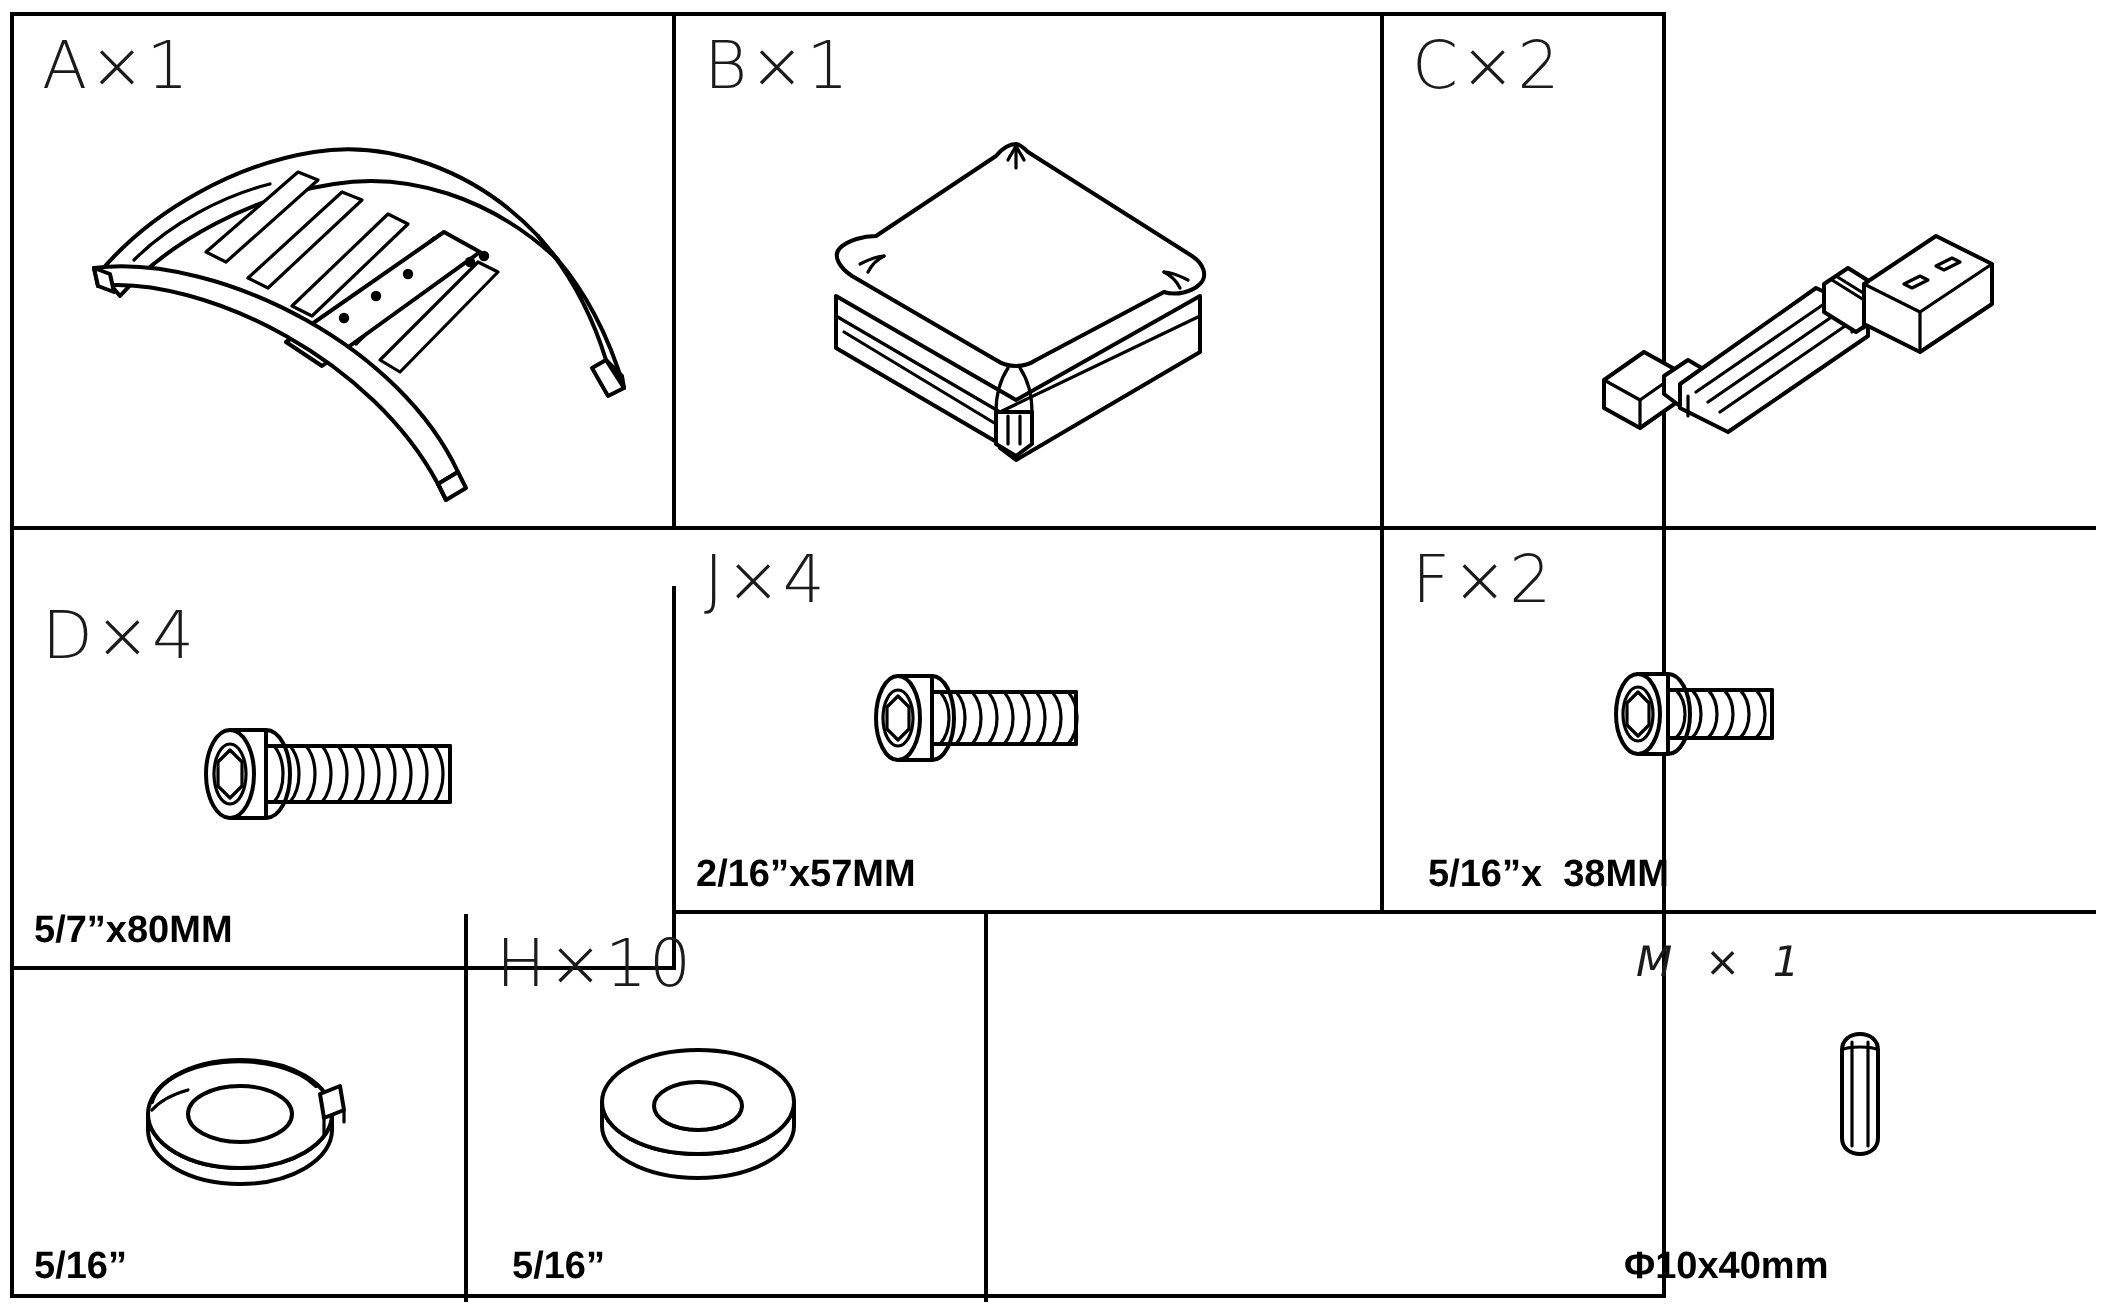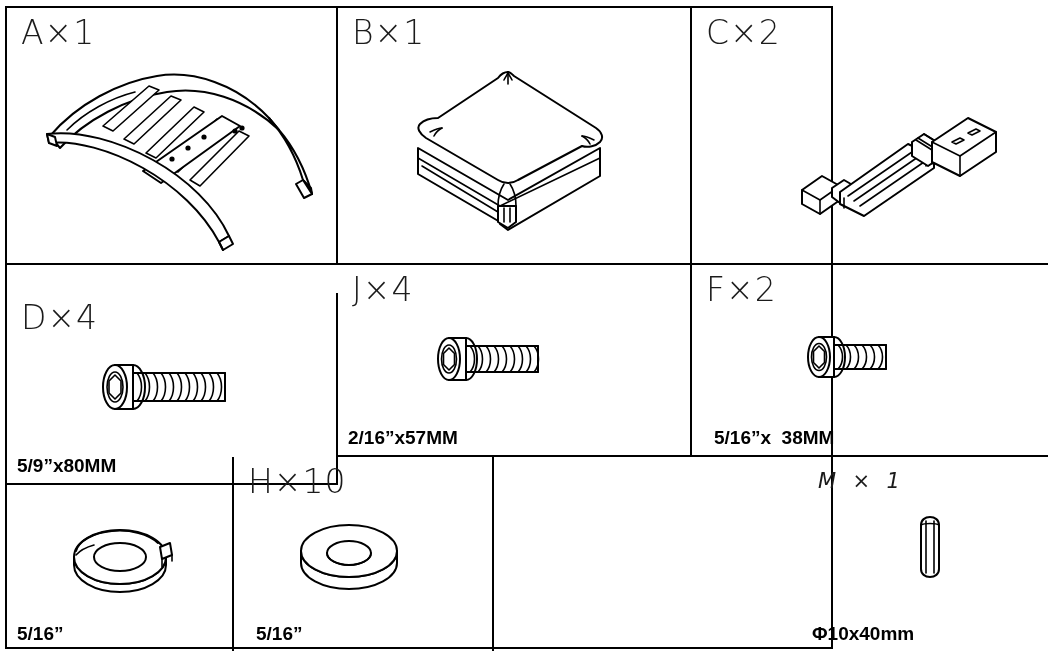--- a/index.html
+++ b/index.html
@@ -246,21 +246,21 @@
 
             <path class="fillw" d="M12,-22 L30,-22 L30,22 L12,22 Z"></path>
             <ellipse class="fillw" cx="12" cy="0" rx="12" ry="22"></ellipse>
             <path class="ln" d="M30,-22 A12,22 0 0 1 30,22"></path>
 
             <ellipse class="fillw-thin" cx="12" cy="0" rx="8" ry="15"></ellipse>
             <path class="fillw-thin" d="M12,-12 L18,-6 L18,6 L12,12 L6,6 L6,-6 Z"></path>
           </g>
         </svg>
       </div>
-      <div class="part-spec">5/9”x80MM</div>
+      <div class="part-spec">5/7”x80MM</div>
     </div>
 
     <div class="cell" style="left:331px; top:257px; width:354px; height:192px;">
       <div class="part-header">J×4</div>
       <div class="art">
         <svg width="354" height="192" viewBox="0 0 354 192">
           <g transform="translate(100,94)">
             <path class="fillw" d="M28,-13 L100,-13 L100,13 L28,13 Z"></path>
             <g class="ln-thin">
               <path d="M32,-13 C38,-6.5 38,6.5 32,13"></path>

